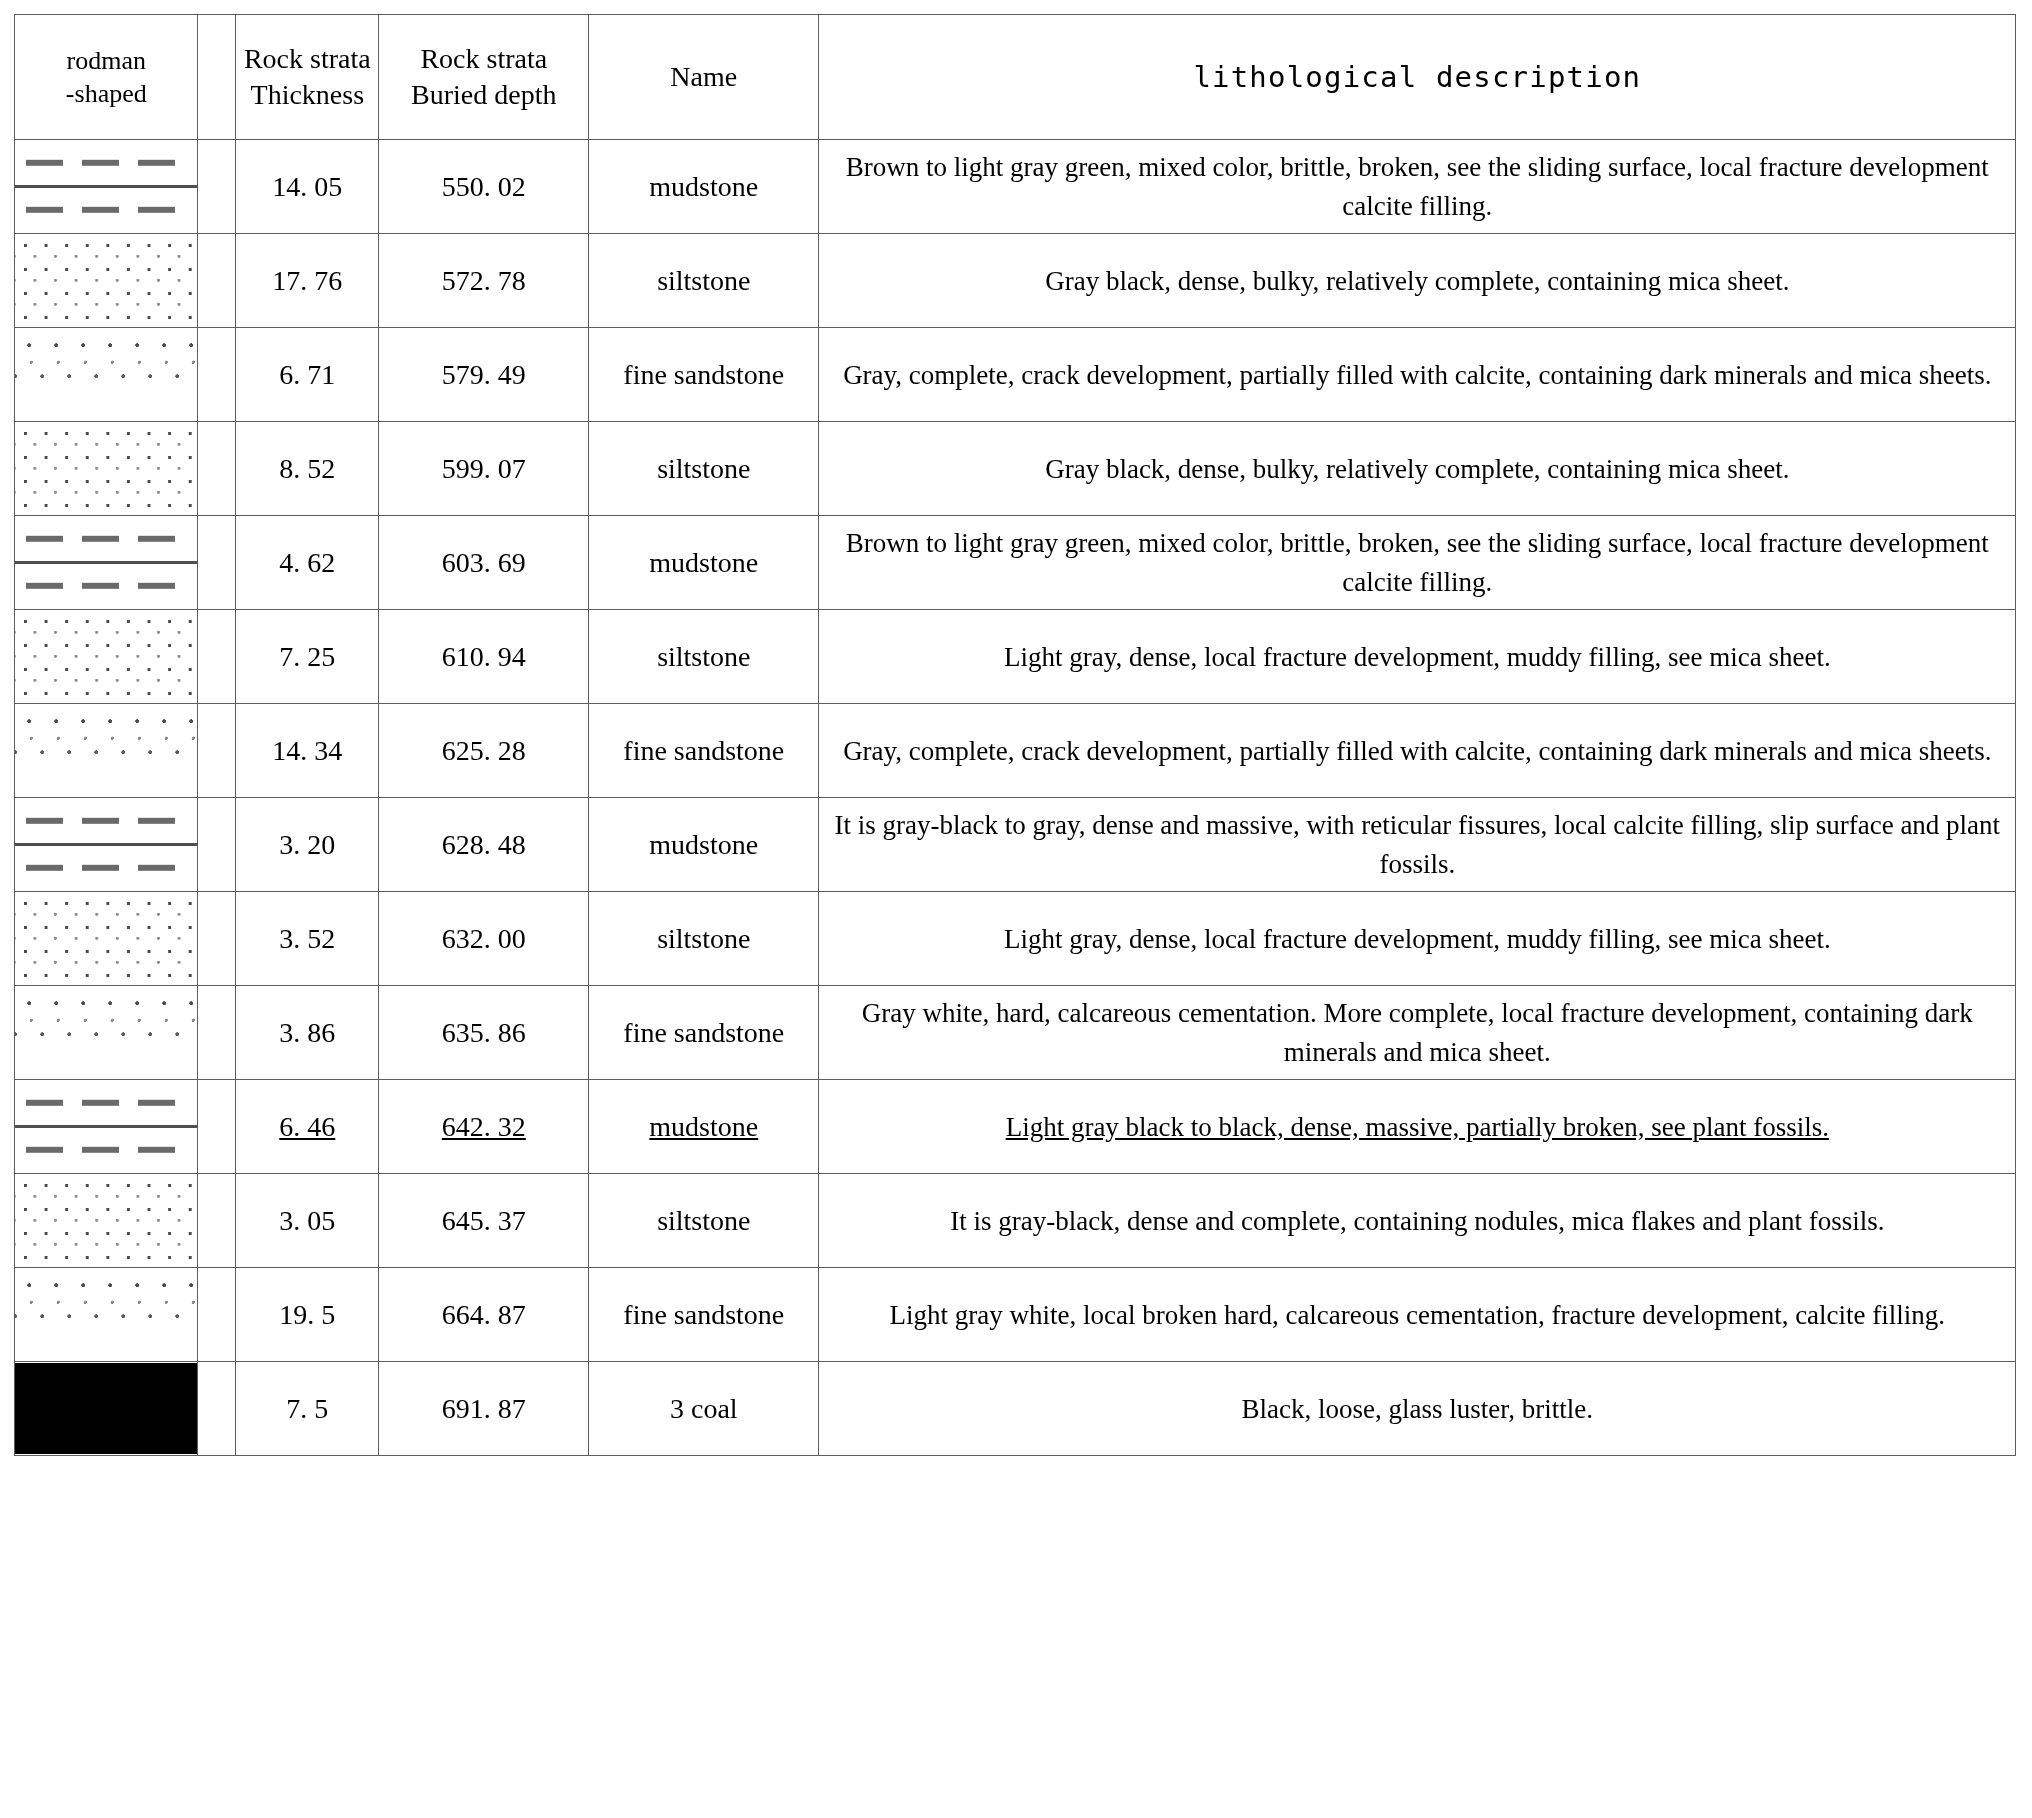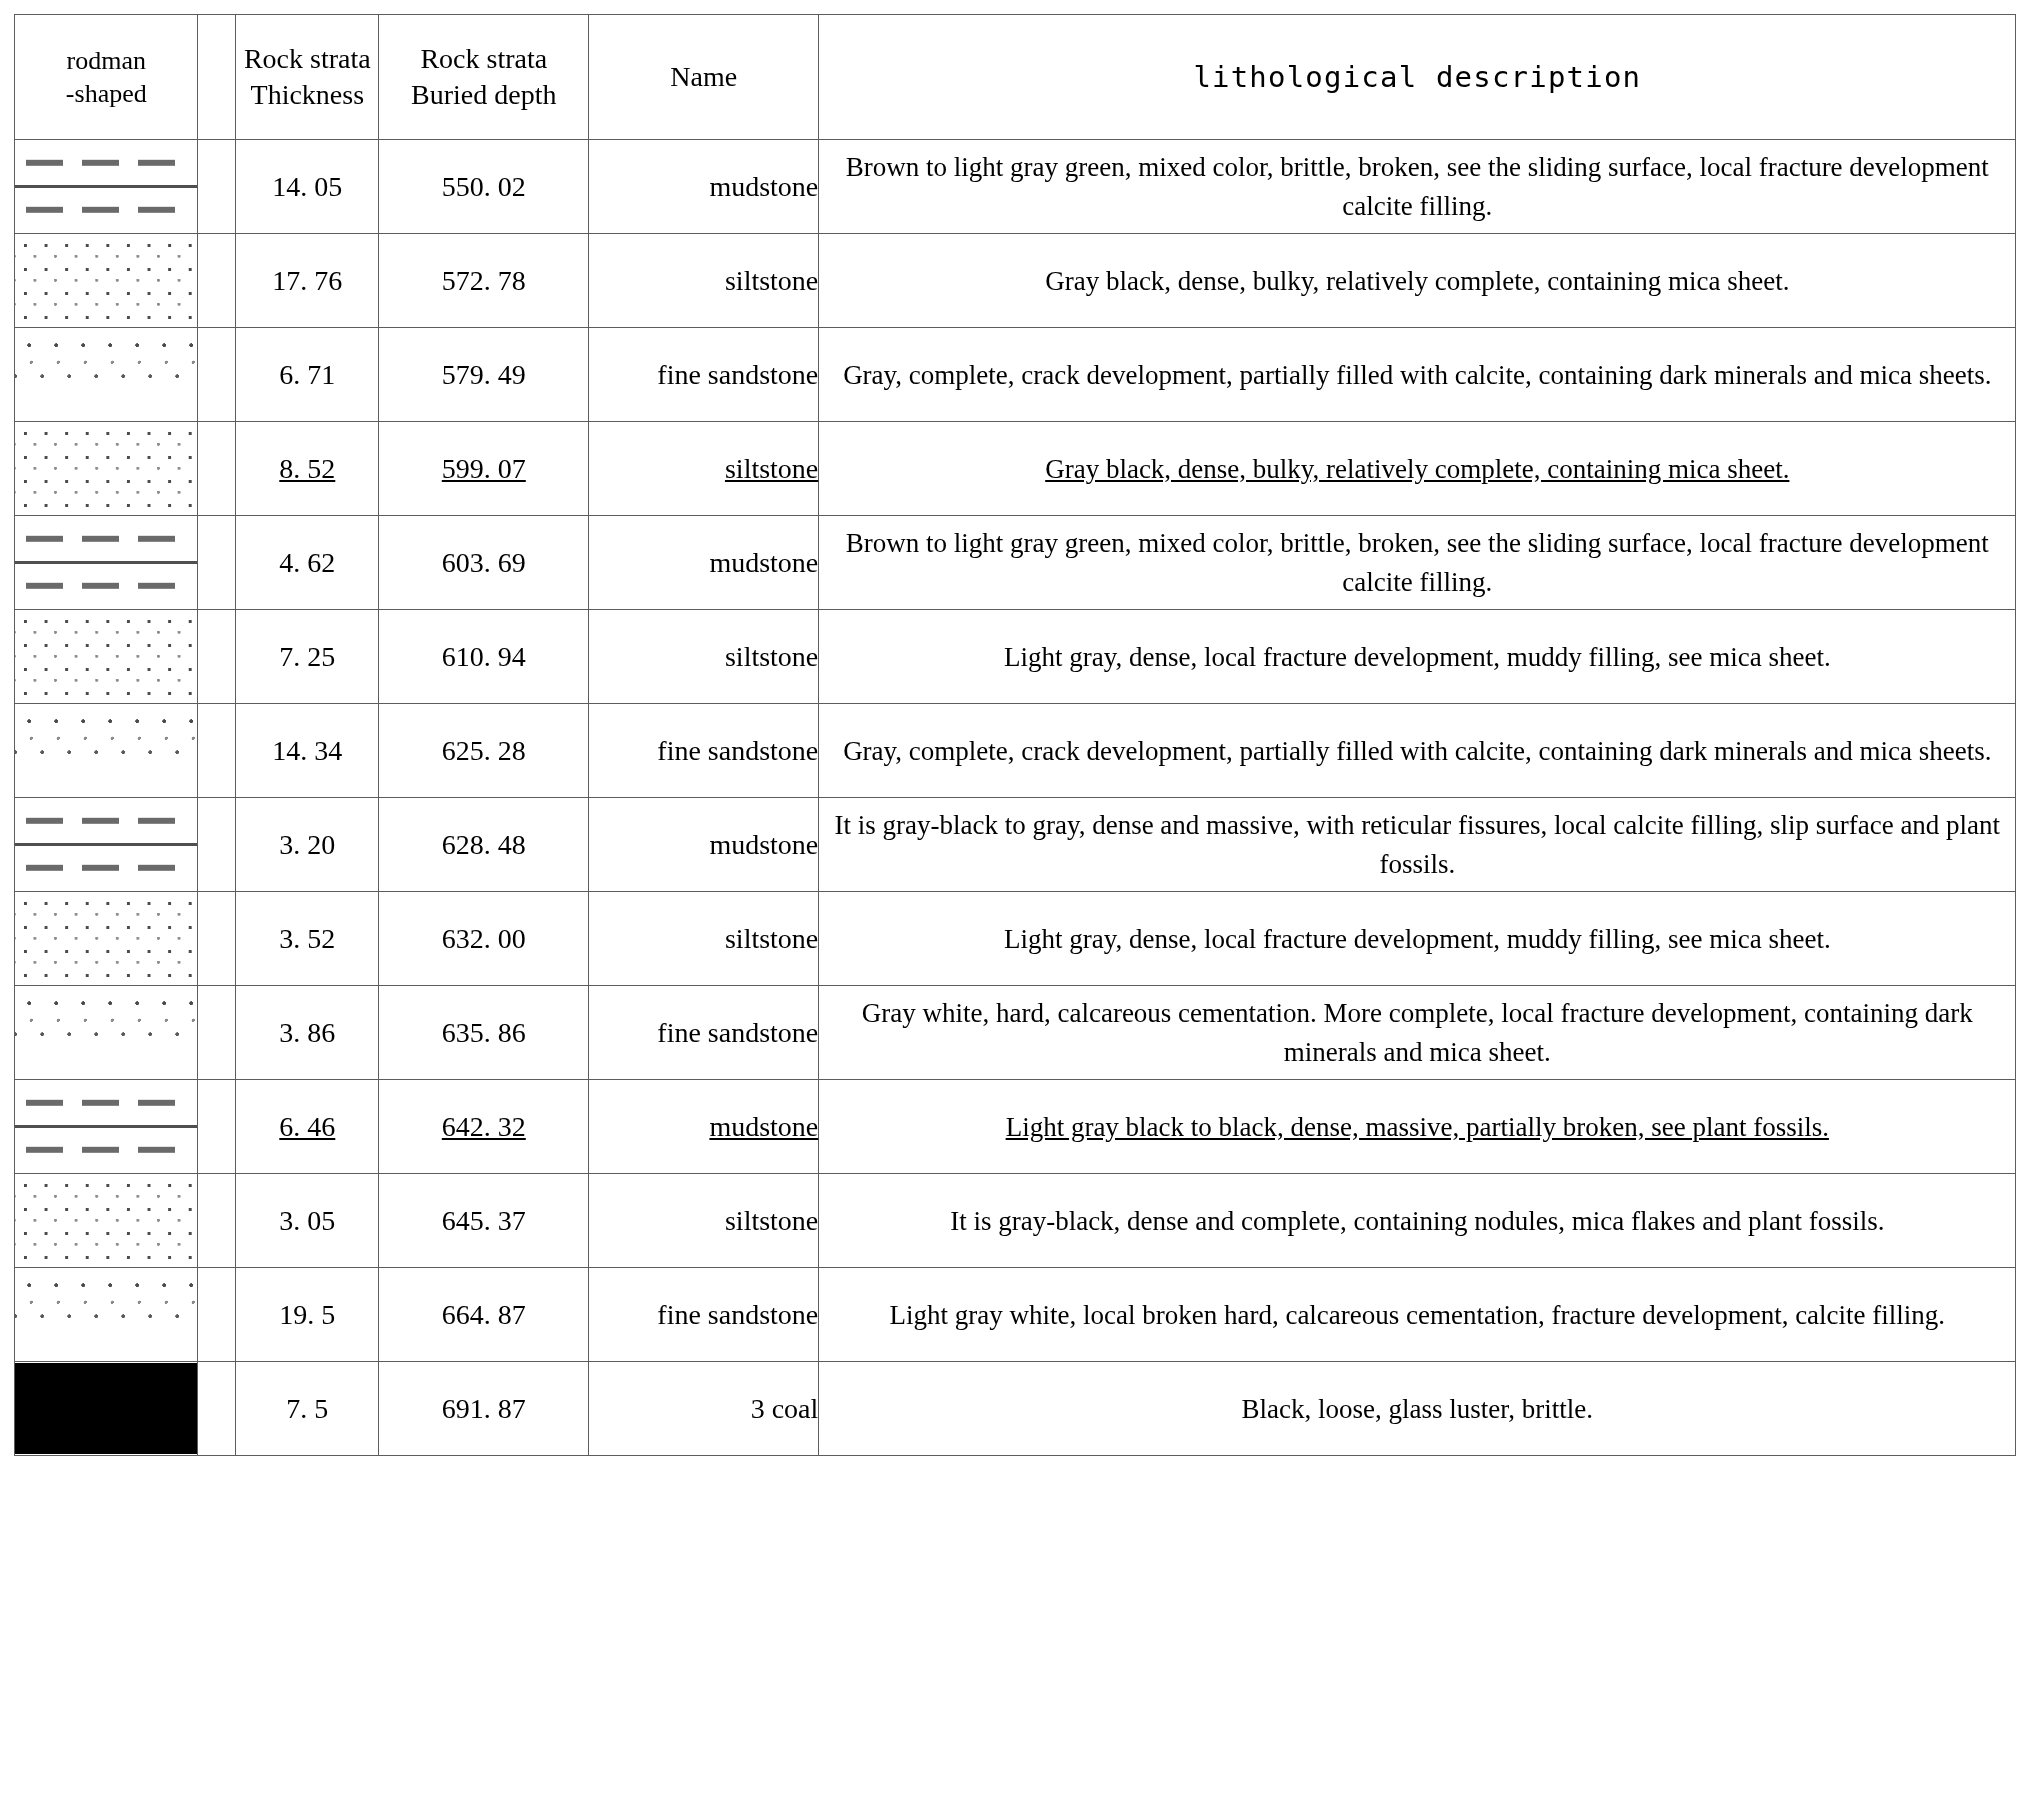--- a/index.html
+++ b/index.html
@@ -61,21 +61,21 @@
   thead th.h-desc  {
     font-family: "DejaVu Sans Mono", "Liberation Mono", monospace;
     font-size: 29px;
     letter-spacing: 1.2px;
   }
   thead th span { display: block; }
 
   
   tbody td { font-size: 28px; }
   td.num   { text-align: center; white-space: nowrap; }
-  td.name  { text-align: right; }
+  td.name  { text-align: center; }
   td.desc  {
     text-align: center;
     padding: 0 11px 0 19px;
     line-height: 1.42;
     font-size: 27px;
   }
   td.gap { background: #ffffff; }
 
   
   td.litho {
@@ -224,21 +224,21 @@
         <tr style="height: 94px;">
           <td class="litho">
             <span class="pat sandstone" style="height: 91px;"></span>
           </td>
           <td class="gap"></td>
           <td class="num">6. 71</td>
           <td class="num">579. 49</td>
           <td class="name">fine sandstone</td>
           <td class="desc">Gray, complete, crack development, partially filled with calcite, containing dark minerals and mica sheets.</td>
         </tr>
-        <tr style="height: 94px; text-decoration: underline;">
+        <tr style="height: 94px;">
           <td class="litho">
             <span class="pat siltstone" style="height: 91px;"></span>
           </td>
           <td class="gap"></td>
           <td class="num">8. 52</td>
           <td class="num">599. 07</td>
           <td class="name">siltstone</td>
           <td class="desc">Gray black, dense, bulky, relatively complete, containing mica sheet.</td>
         </tr>
         <tr style="height: 94px;">

